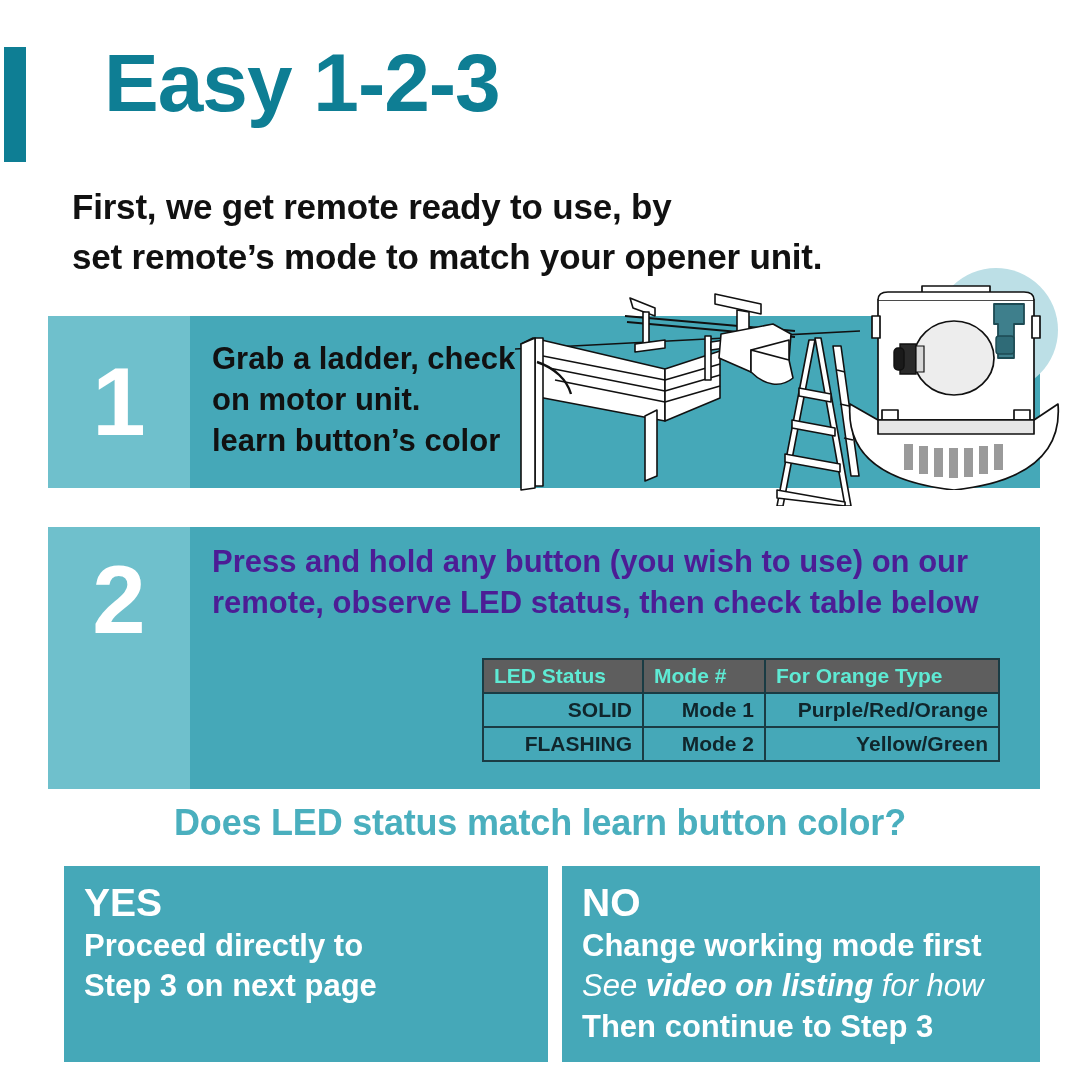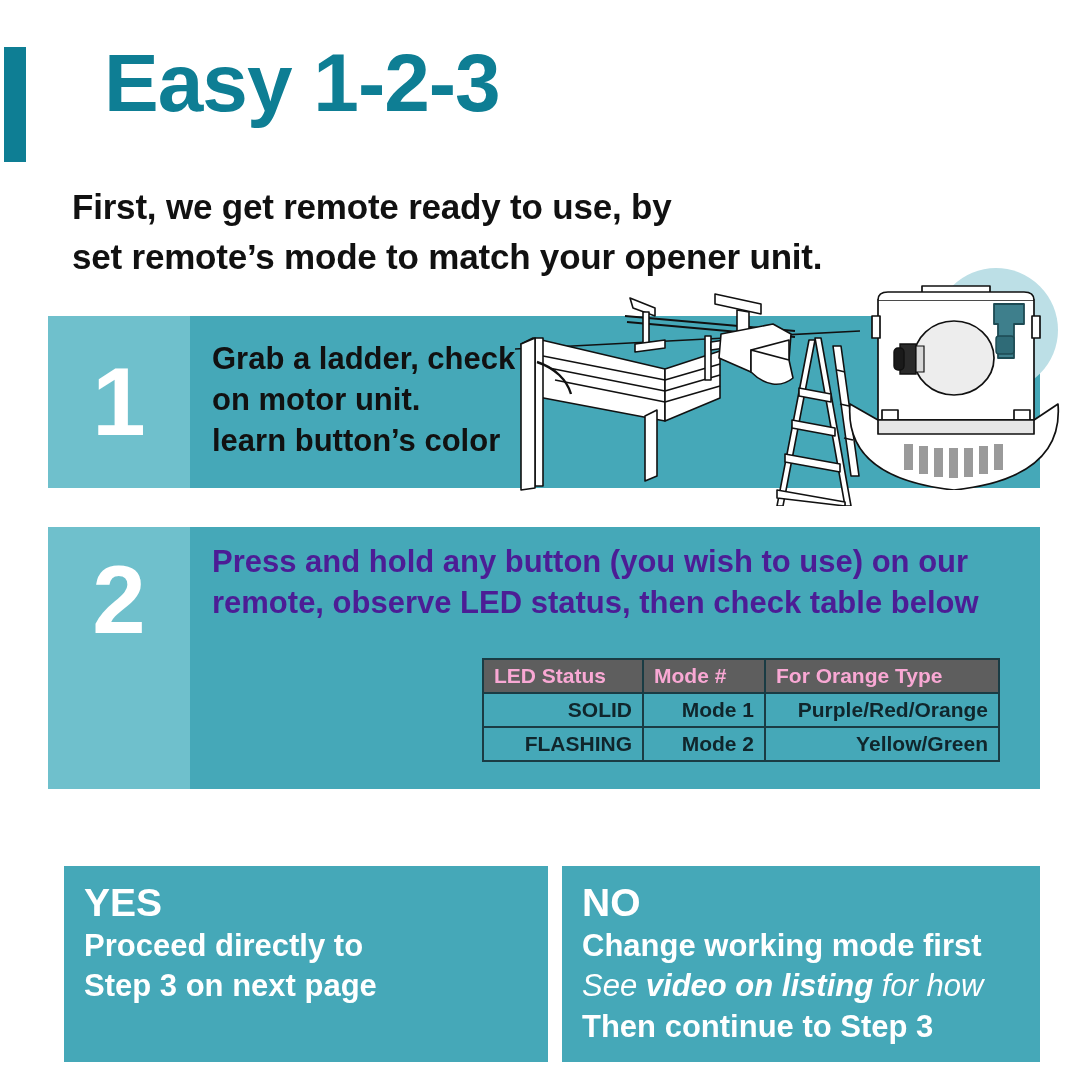--- a/index.html
+++ b/index.html
@@ -112,21 +112,21 @@
   }
   #led-table th, #led-table td {
     border: 2px solid #1a3c44;
     padding: 4px 10px;
     text-align: left;
     white-space: nowrap;
     height: 34px;
   }
   #led-table thead th {
     background: #5E5E5E;
-    color: #f9a8d4;
+    color: #5eead4;
     font-weight: 700;
   }
   #led-table tbody td {
     background: #45A8B8;
     color: #10262c;
     font-weight: 700;
     text-align: right;
   }
   .col-a { width: 160px; }
   .col-b { width: 122px; }
@@ -339,20 +339,21 @@
         <td>Purple/Red/Orange</td>
       </tr>
       <tr>
         <td>FLASHING</td>
         <td>Mode 2</td>
         <td>Yellow/Green</td>
       </tr>
     </tbody>
   </table>
 
+  <div class="question">Does LED status match learn button color?</div>
 
   <div class="answer" id="yes-box">
     <div class="answer-head">YES</div>
     <div class="answer-line">Proceed directly to</div>
     <div class="answer-line">Step 3 on next page</div>
   </div>
 
   <div class="answer" id="no-box">
     <div class="answer-head">NO</div>
     <div class="answer-line">Change working mode first</div>

